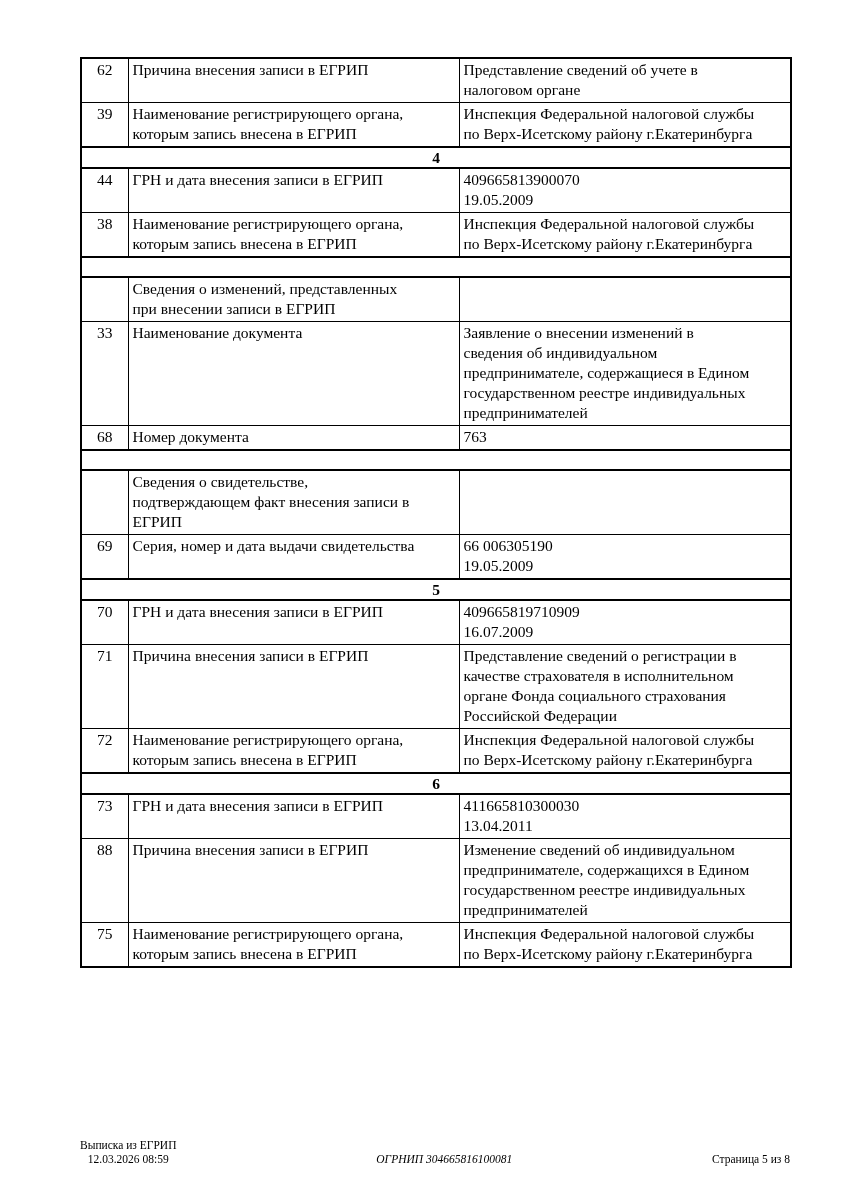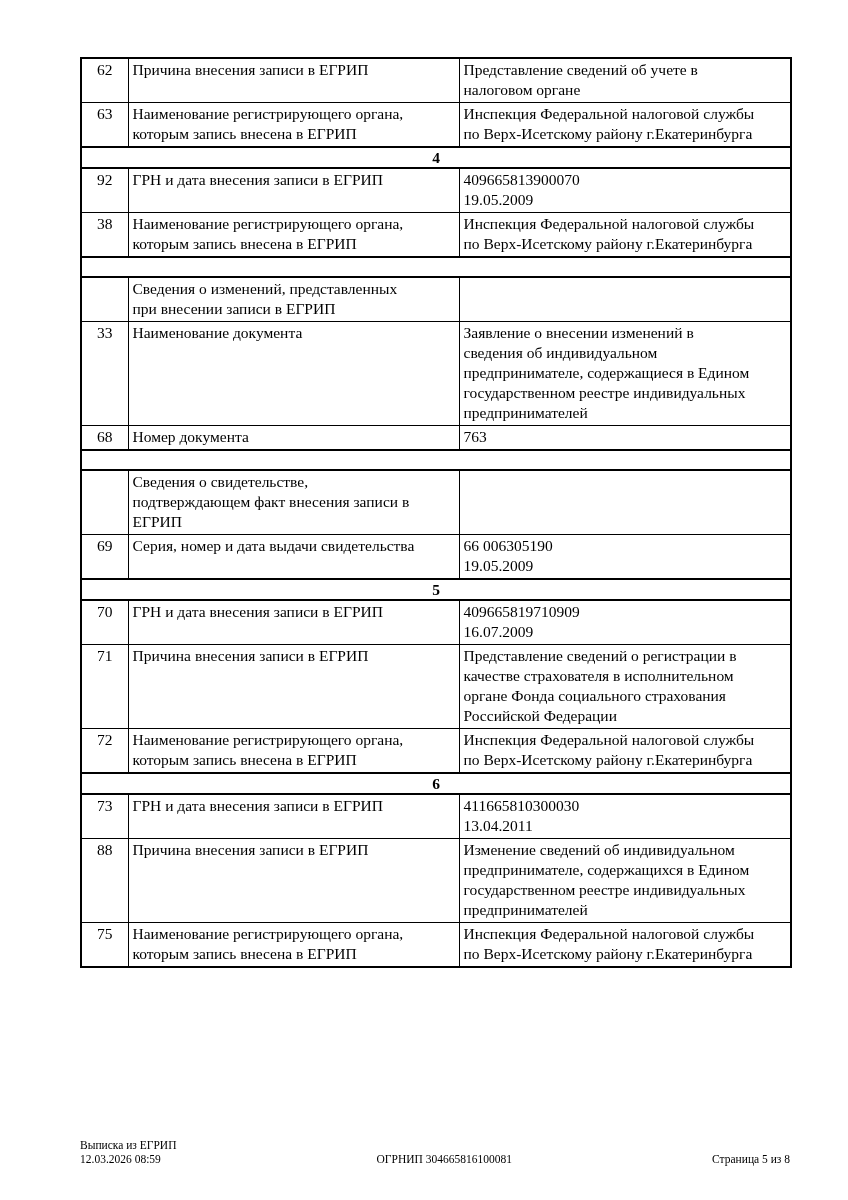--- a/index.html
+++ b/index.html
@@ -57,22 +57,22 @@
   .footer {
     position: absolute;
     left: 80px; top: 1138px;
     width: 710px;
     display: flex;
     justify-content: space-between;
     align-items: flex-end;
     font-size: 11.5px;
     line-height: 14px;
   }
-  .footer .left { text-align: left; }
-  .footer .center { text-align: center; }
+  .footer .left { text-align: center; }
+  .footer .center { text-align: center; font-style: italic; }
   .footer .right { text-align: right; }
 </style>
 </head>
 <body>
 
 <div class="page">
 
   <table class="egrip">
     <colgroup>
       <col style="width:47px">
@@ -80,31 +80,31 @@
       <col style="width:332px">
     </colgroup>
     <tbody>
       <tr>
         <td class="num">62</td>
         <td class="name">Причина внесения записи в ЕГРИП</td>
         <td class="value">Представление сведений об учете в
 налоговом органе</td>
       </tr>
       <tr>
-        <td class="num">63</td>
+        <td class="num">39</td>
         <td class="name">Наименование регистрирующего органа,
 которым запись внесена в ЕГРИП</td>
         <td class="value">Инспекция Федеральной налоговой службы
 по Верх-Исетскому району г.Екатеринбурга</td>
       </tr>
       <tr class="section">
         <td colspan="3">4</td>
       </tr>
       <tr>
-        <td class="num">92</td>
+        <td class="num">44</td>
         <td class="name">ГРН и дата внесения записи в ЕГРИП</td>
         <td class="value">409665813900070
 19.05.2009</td>
       </tr>
       <tr>
         <td class="num">38</td>
         <td class="name">Наименование регистрирующего органа,
 которым запись внесена в ЕГРИП</td>
         <td class="value">Инспекция Федеральной налоговой службы
 по Верх-Исетскому району г.Екатеринбурга</td>

